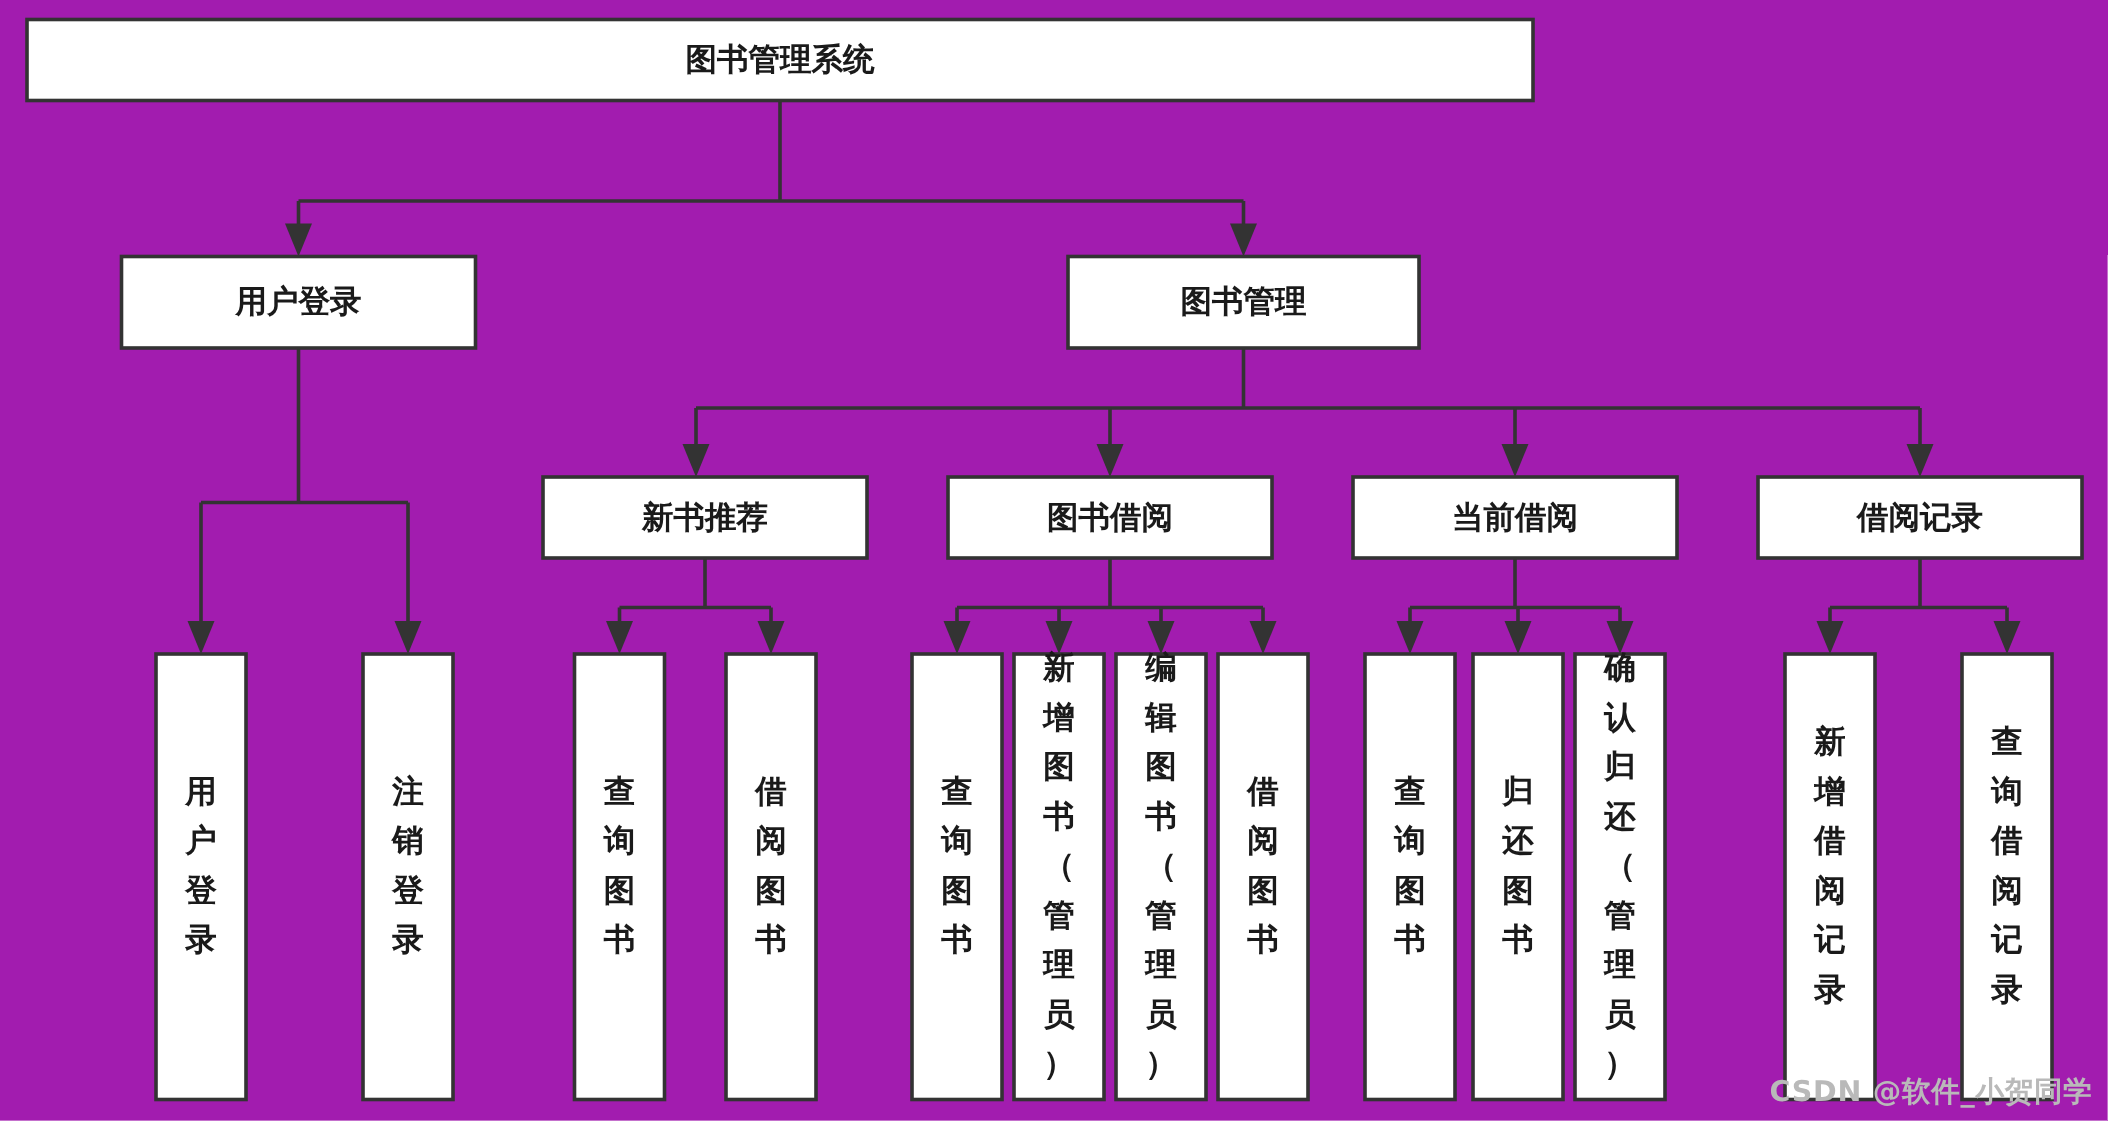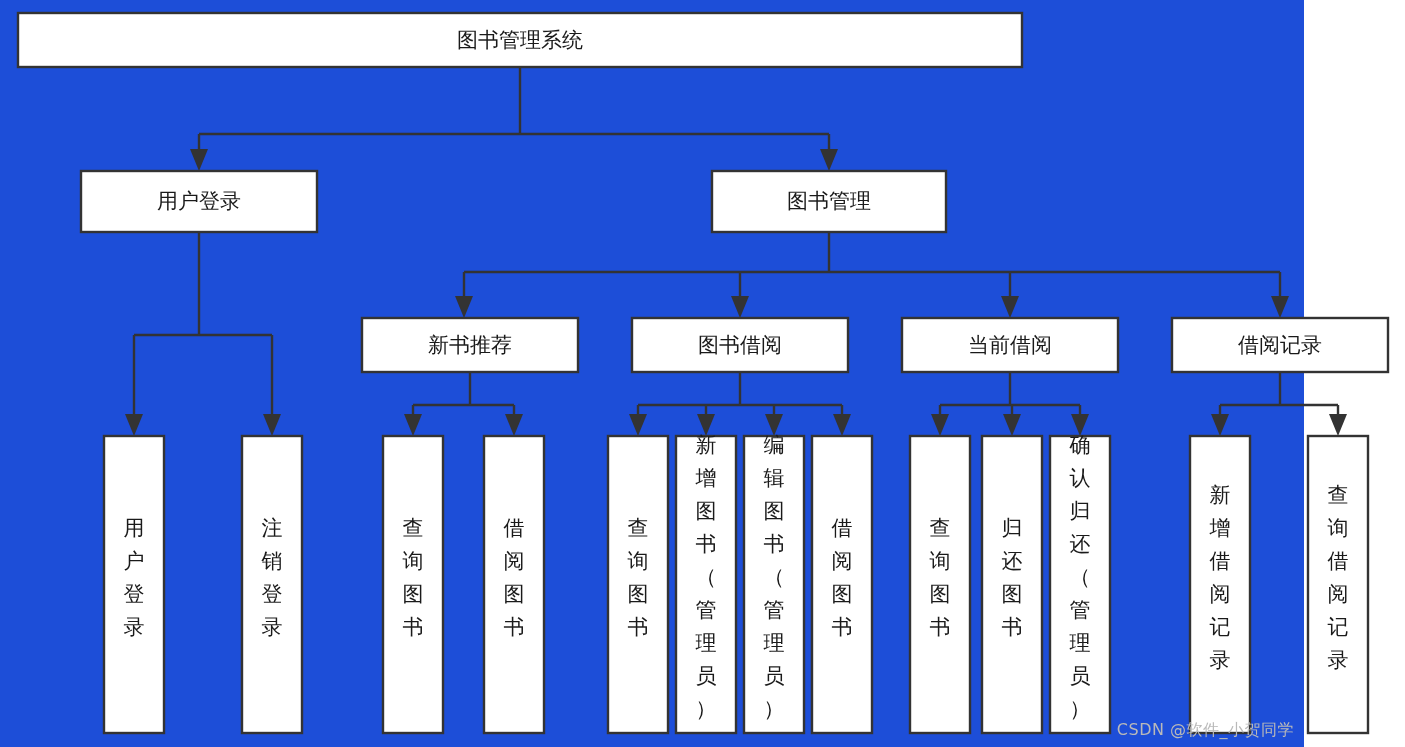--- a/index.html
+++ b/index.html
@@ -8,23 +8,24 @@
     background: #ffffff;
   }
   body {
     width: 1405px;
     height: 747px;
     font-family: "DejaVu Sans", "Liberation Sans", sans-serif;
     overflow: hidden;
   }
   #diagram-root {
     position: relative;
-    width: 1304px;
+    width: 1405px;
     height: 747px;
-    background: #1d4ed8;
+    background: #a21caf;
+    font-weight: bold;
   }
   svg.flow {
     position: absolute;
     left: 0;
     top: 0;
     width: 1405px;
     height: 747px;
   }
   .node-box {
     fill: #ffffff;
@@ -52,21 +53,21 @@
     font-family: "DejaVu Sans", "Liberation Sans", sans-serif;
     font-size: 21px;
     fill: #1a1a1a;
     text-anchor: middle;
   }
   .watermark {
     position: absolute;
     right: 10px;
     bottom: 6px;
     font-family: "DejaVu Sans", "Liberation Sans", sans-serif;
-    font-size: 16px;
+    font-size: 19px;
     color: #b9b9b9;
     white-space: nowrap;
     letter-spacing: 0.5px;
     user-select: none;
   }
 </style>
 </head>
 <body>
 
 <div id="diagram-root">

